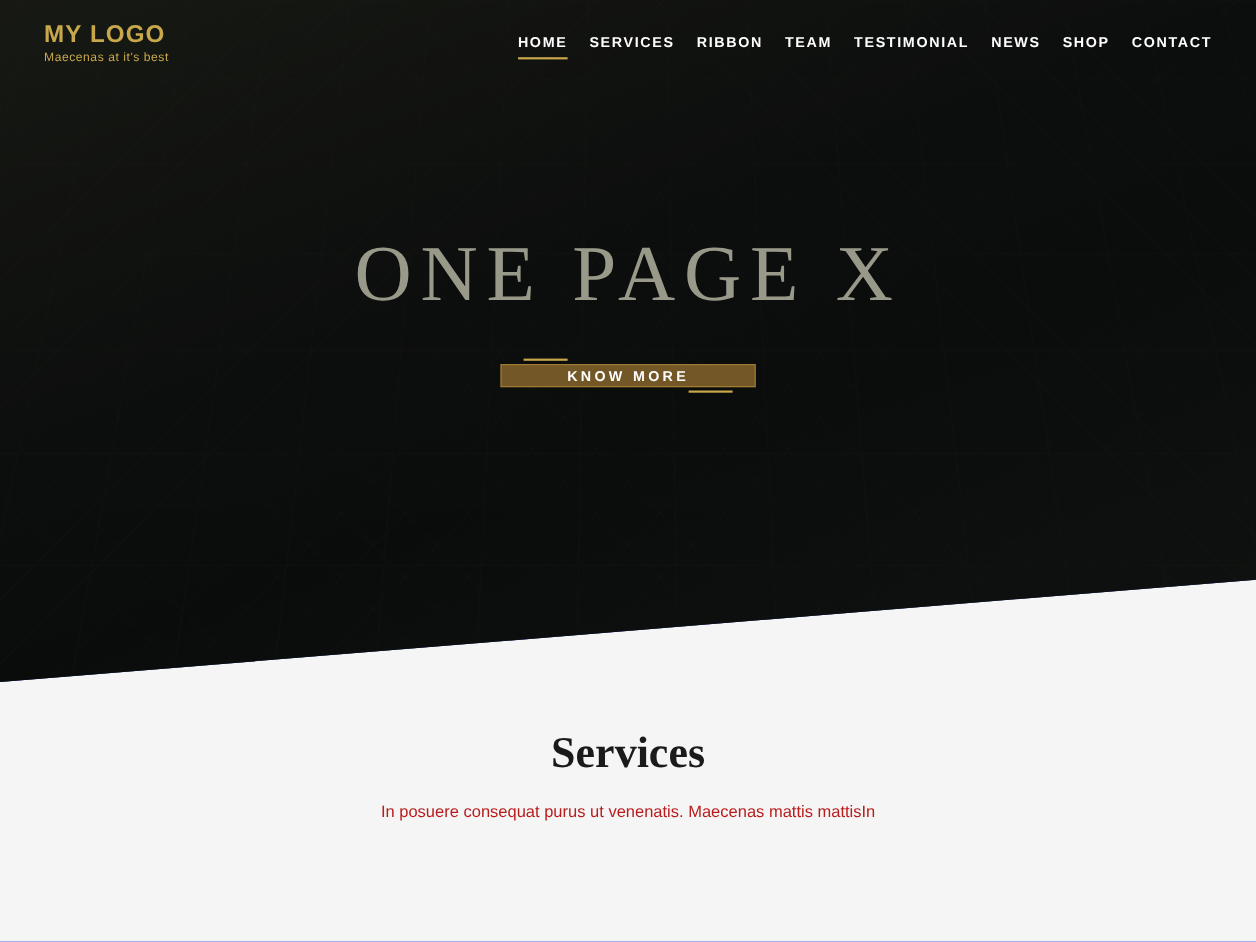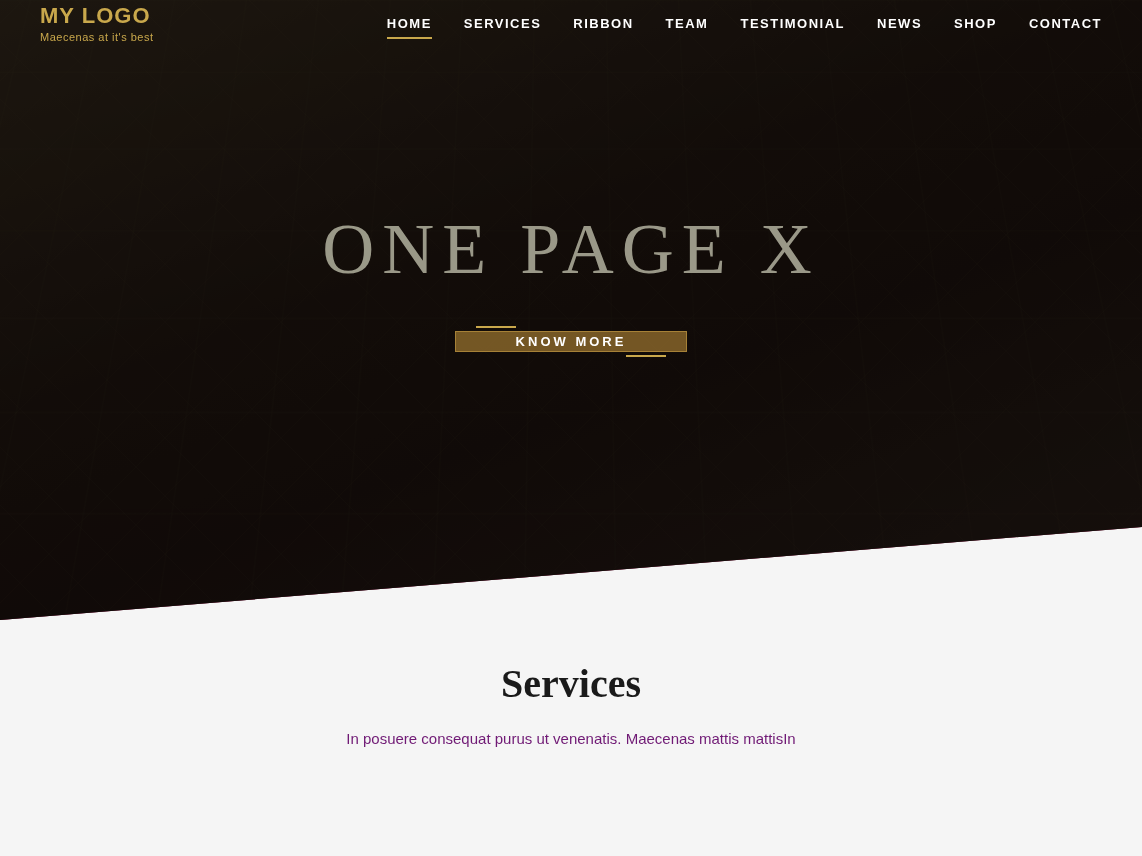--- a/index.html
+++ b/index.html
@@ -13,21 +13,21 @@
     
     header {
       position: absolute;
       top: 0;
       left: 0;
       width: 100%;
       z-index: 100;
       display: flex;
       align-items: center;
       justify-content: space-between;
-      padding: 3px 40px;
+      padding: 18px 40px;
       background: transparent;
     }
 
     .logo-block {
       display: flex;
       flex-direction: column;
     }
 
     .logo-title {
       font-size: 22px;
@@ -40,21 +40,21 @@
     .logo-subtitle {
       font-size: 11px;
       color: #c9a84c;
       letter-spacing: 0.5px;
       margin-top: 2px;
     }
 
     nav {
       display: flex;
       align-items: flex-end;
-      gap: 32px;
+      gap: 20px;
     }
 
     .nav-item {
       font-size: 13px;
       font-weight: 600;
       letter-spacing: 1.5px;
       text-transform: uppercase;
       color: #ffffff;
       cursor: pointer;
       text-decoration: none;
@@ -75,21 +75,21 @@
       height: 2px;
       background: #c9a84c;
     }
 
     
     .hero {
       position: relative;
       width: 100%;
       height: 620px;
       overflow: hidden;
-      background: #be185d;
+      background: #1d4ed8;
       clip-path: polygon(0 0, 100% 0, 100% 85%, 0 100%);
     }
 
     
     .hero-bg {
       position: absolute;
       inset: 0;
       background:
         repeating-linear-gradient(
           45deg,
@@ -197,21 +197,21 @@
     .services-title {
       font-size: 40px;
       font-weight: 700;
       color: #1a1a1a;
       margin-bottom: 20px;
       font-family: 'Georgia', serif;
     }
 
     .services-subtitle {
       font-size: 15px;
-      color: #701a75;
+      color: #b91c1c;
       max-width: 600px;
       margin: 0 auto;
       line-height: 1.6;
     }
   </style>
 </head>
 <body>
 
 <header>
   <div class="logo-block">

